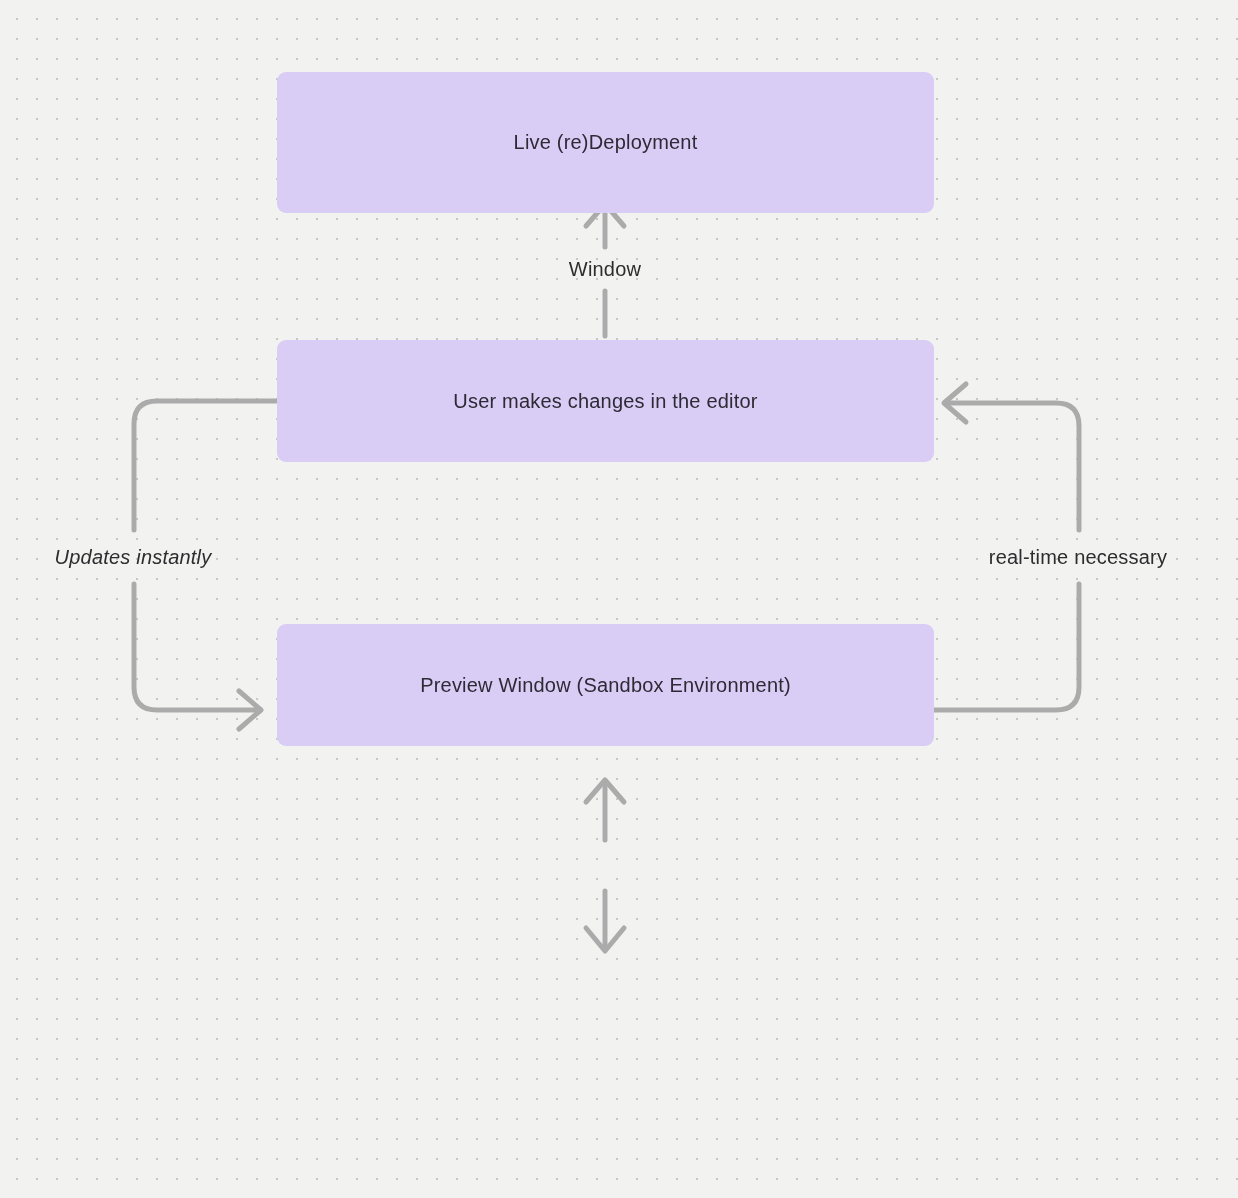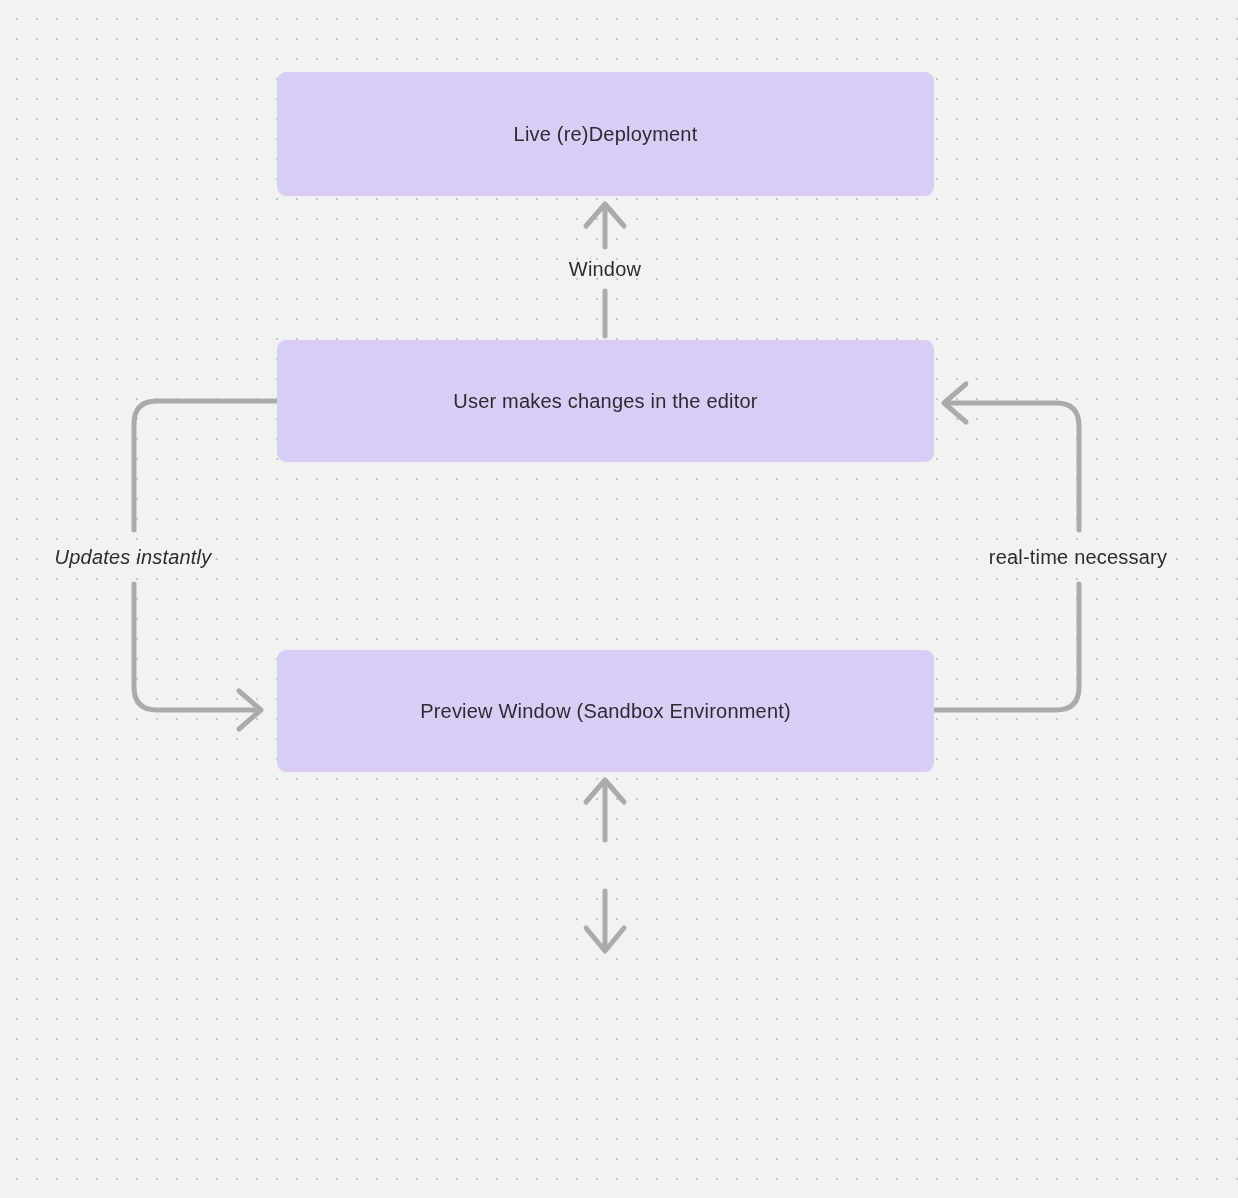--- a/index.html
+++ b/index.html
@@ -39,23 +39,23 @@
     background: #d9cdf5;
     border-radius: 9px;
     display: flex;
     align-items: center;
     justify-content: center;
     color: #2d2a35;
     font-size: 20px;
     letter-spacing: 0.2px;
     cursor: default;
   }
-  .node-1 { top: 72px; height: 124px; }
+  .node-1 { top: 72px; height: 141px; }
   .node-2 { top: 340px; }
-  .node-3 { top: 650px; justify-content: center; }
+  .node-3 { top: 624px; justify-content: center; }
   .node-4 { top: 958px; height: 121px; }
   .edge-label {
     position: absolute;
     transform: translate(-50%, -50%);
     color: #2d2d2f;
     font-size: 20px;
     letter-spacing: 0.2px;
     white-space: nowrap;
   }
   .label-publish   { left: 605px;  top: 269px; }

